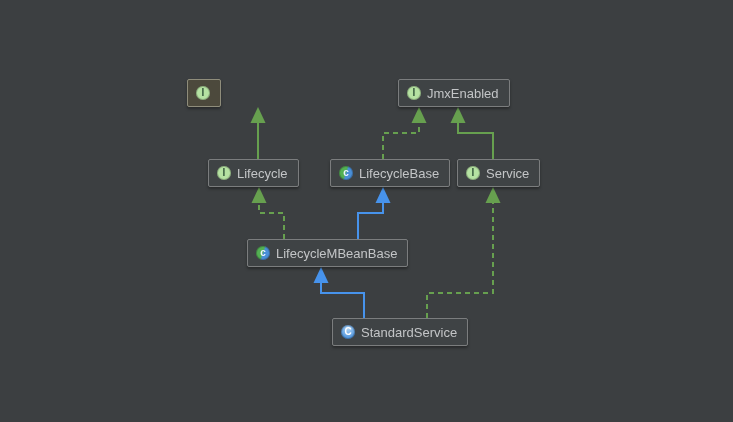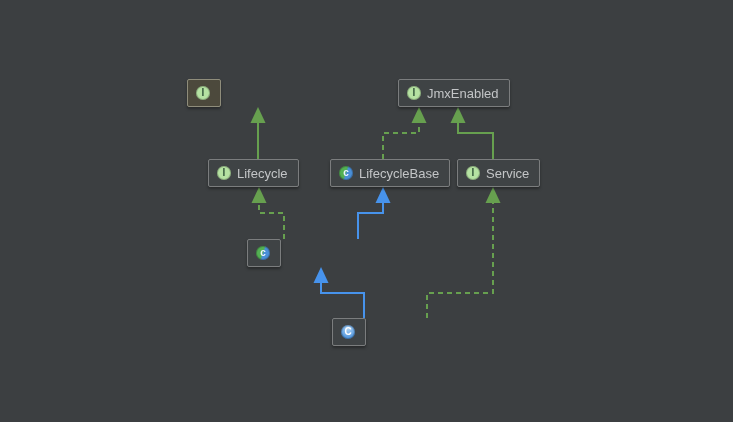--- a/index.html
+++ b/index.html
@@ -103,19 +103,21 @@
     <span>LifecycleBase</span>
   </div>
 
   <div class="node" style="left:457px;top:159px;">
     <span class="cicon interface">I</span>
     <span>Service</span>
   </div>
 
   <div class="node" style="left:247px;top:239px;">
     <span class="cicon abstract">c</span>
+    <span>LifecycleMBeanBase</span>
   </div>
 
   <div class="node" style="left:332px;top:318px;">
     <span class="cicon class">C</span>
+    <span>StandardService</span>
   </div>
 
 </div>
 
 </body></html>

